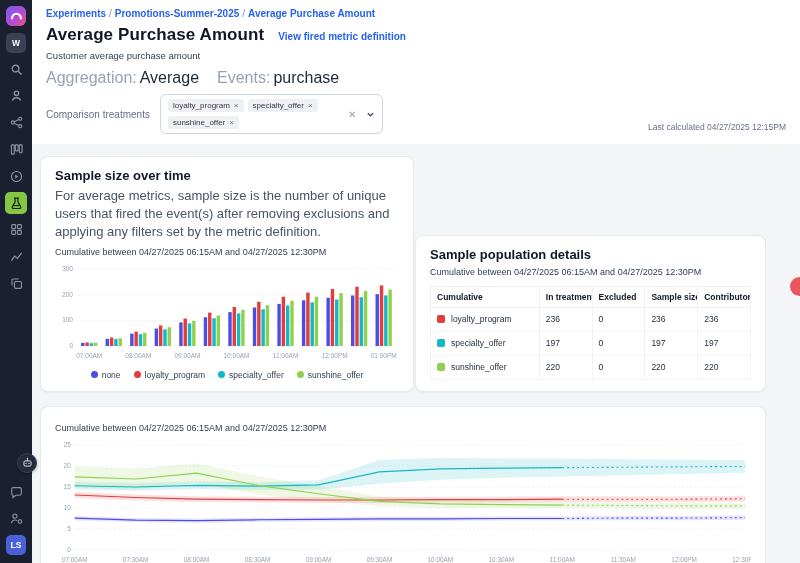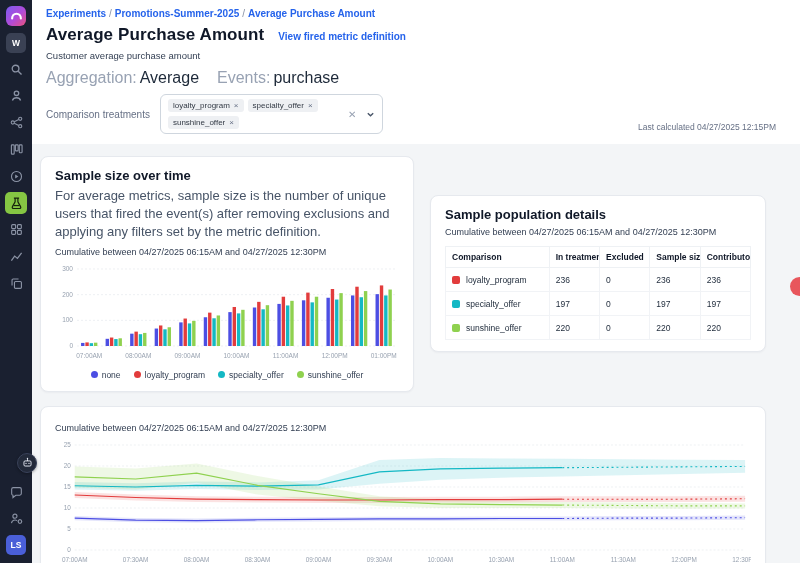--- a/index.html
+++ b/index.html
@@ -29,25 +29,25 @@
   .agg-label{color:#98a2b3}
   .agg-value{color:#1d2939;margin-left:3px}
   .cmp-row{display:flex;align-items:center;gap:10px;margin-top:7px}
   .cmp-label{font-size:10px;color:#667085}
   .cmp-box{border:1px solid #cfd6de;border-radius:6px;padding:4px 7px;display:flex;align-items:center;gap:8px;cursor:pointer}
   .chips{display:flex;flex-wrap:wrap;gap:4px;max-width:170px}
   .chip{background:#eef0f3;border-radius:3px;font-size:8px;color:#333a45;padding:2px 5px;display:flex;gap:4px;align-items:center;white-space:nowrap}
   .chip .x{color:#667085;cursor:pointer}
   .cmp-clear{color:#98a2b3;font-size:10px;cursor:pointer;padding:0 2px}
   .cmp-chevron{color:#475467;display:flex;align-items:center;cursor:pointer}
-  .last-calc{position:absolute;right:24px;bottom:12px;font-size:8.5px;color:#667085}
+  .last-calc{position:absolute;right:14px;bottom:12px;font-size:8.5px;color:#667085}
 
   
   .main{margin-left:32px;padding:12px 34px 0 8px}
-  .cards-row{display:flex;gap:16px;align-items:center}
+  .cards-row{display:flex;gap:1px;align-items:flex-end}
   .card{background:#fff;border:1px solid #e6e9ee;border-radius:8px;padding:11px 14px;box-shadow:0 1px 2px rgba(16,24,40,.04)}
   .card-title{font-size:13px;font-weight:bold;color:#101828}
   .card-desc{font-size:13px;color:#475467;margin-top:4px;line-height:1.4;max-width:335px}
   .card-cum{font-size:9px;color:#344054;margin-top:5px}
   #card-sample{width:374px;flex:none}
   #card-pop{flex:1;min-width:0}
   .chart-mount{margin-top:4px}
   #bar-chart{height:100px}
   #line-chart{height:128px}
   .legend{display:flex;justify-content:center;gap:13px;margin-top:9px}
@@ -303,21 +303,21 @@
           </div>
         </div>
     </div>
 
     <div class="card" id="card-pop">
       <div class="card-title">Sample population details</div>
       <div class="card-cum">Cumulative between 04/27/2025 06:15AM and 04/27/2025 12:30PM</div>
       <table class="pop-table">
         <thead>
             <tr id="pop-head">
-              <th style="width: 34%;">Comparison</th>
+              <th style="width: 34%;">Cumulative</th>
               <th>In treatment</th>
               <th>Excluded</th>
               <th>Sample size</th>
               <th>Contributors</th>
             </tr>
           </thead>
         <tbody id="pop-body">
             <tr>
               <td><span class="swatch" style="background: rgb(226, 60, 60);"></span><span>loyalty_program</span></td>
               <td>236</td>

